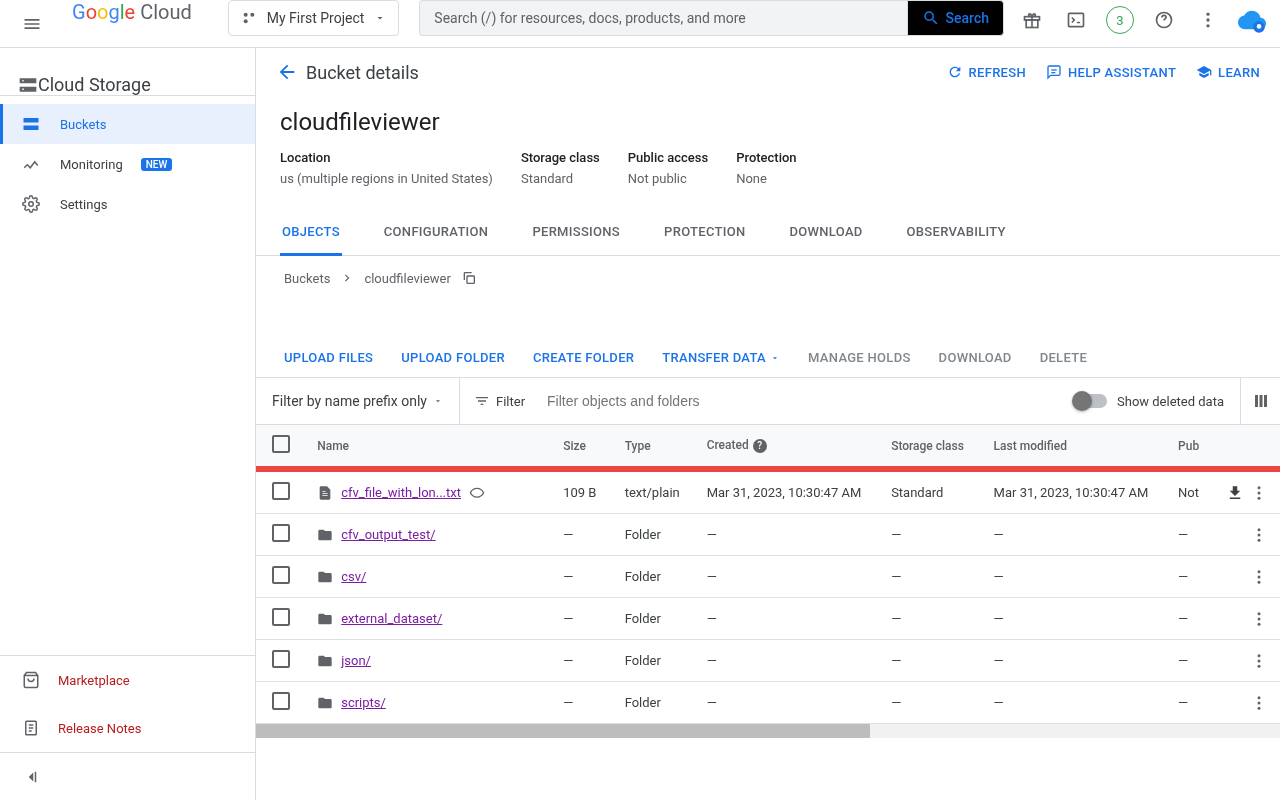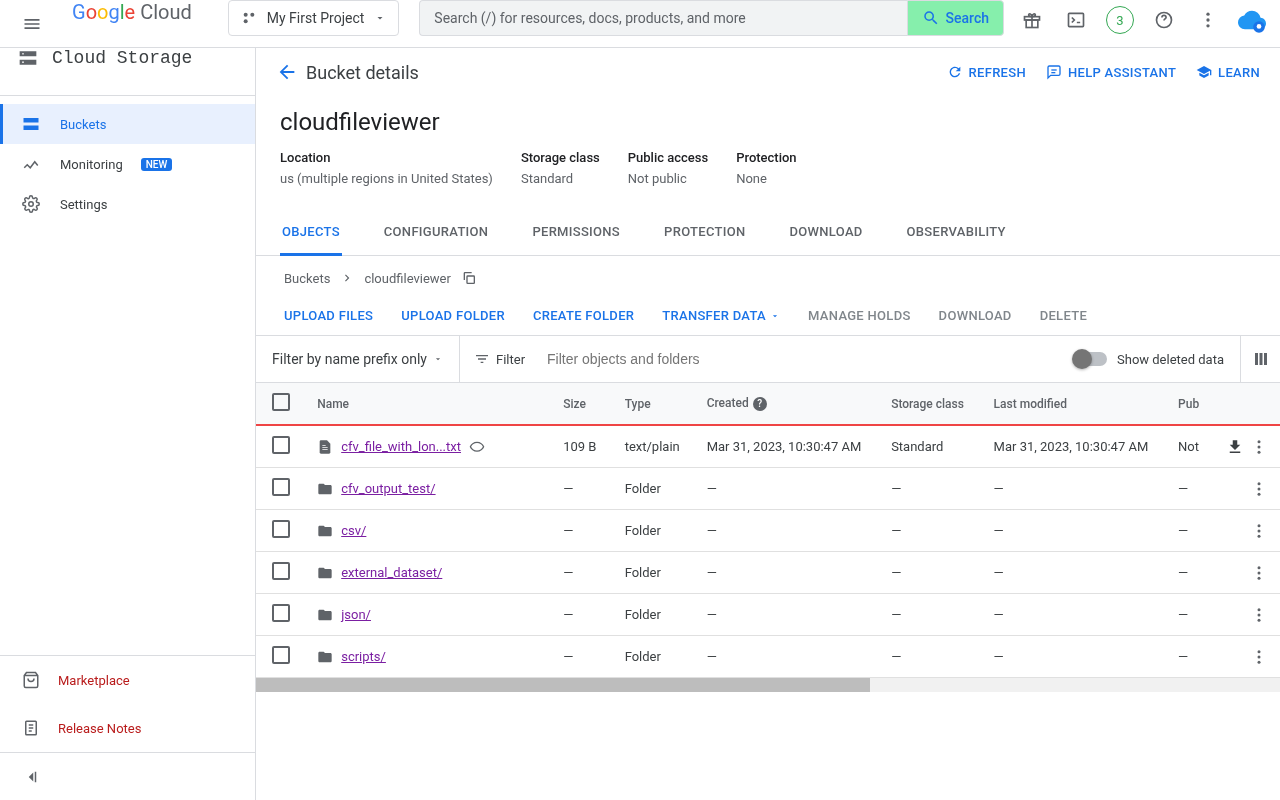--- a/index.html
+++ b/index.html
@@ -5,27 +5,27 @@
 * { box-sizing: border-box; margin: 0; padding: 0; }
 body { font-family: 'Google Sans', Roboto, Arial, sans-serif; font-size: 13px; color: #3c4043; background: #fff; overflow: hidden; }
 .header { height: 48px; display: flex; align-items: flex-start; padding: 0 8px; border-bottom: 1px solid #dadce0; gap: 8px; }
 .menu-icon { width: 48px; height: 48px; display: flex; align-items: center; justify-content: center; cursor: pointer; }
 .logo { display: flex; align-items: center; gap: 3px; font-size: 20px; padding: 0 8px; }
 .logo-g { color: #4285F4; } .logo-o1 { color: #EA4335; } .logo-o2 { color: #FBBC04; } .logo-g2 { color: #4285F4; } .logo-l { color: #34A853; } .logo-e { color: #EA4335; }
 .logo-cloud { color: #5f6368; margin-left: 2px; }
 .project-picker { height: 36px; border: 1px solid #dadce0; border-radius: 4px; display: flex; align-items: center; padding: 0 12px; gap: 10px; margin-left: 20px; cursor: pointer; font-size: 14px; color: #3c4043; }
 .search-wrap { flex: 1; display: flex; margin-left: 12px; max-width: 600px; }
 .search-box { flex: 1; height: 36px; background: #f1f3f4; border: 1px solid #dadce0; border-radius: 4px 0 0 4px; display: flex; align-items: center; padding: 0 14px; color: #5f6368; font-size: 14px; border-right: none;}
-.search-btn { height: 36px; background: #86efac; border: 1px solid #dadce0; border-radius: 0 4px 4px 0; display: flex; align-items: center; padding: 0 14px; gap: 6px; color: #1a73e8; font-size: 14px; font-weight: 500; cursor: pointer; }
+.search-btn { height: 36px; background: #000000; border: 1px solid #dadce0; border-radius: 0 4px 4px 0; display: flex; align-items: center; padding: 0 14px; gap: 6px; color: #1a73e8; font-size: 14px; font-weight: 500; cursor: pointer; }
 .hdr-right { display: flex; align-items: center; gap: 4px; margin-left: auto; }
 .hdr-icon { width: 40px; height: 40px; display: flex; align-items: center; justify-content: center; cursor: pointer; color: #5f6368; }
 .trial-badge { width: 28px; height: 28px; border-radius: 50%; border: 1.5px solid #34a853; display: flex; align-items: center; justify-content: center; font-size: 13px; color: #34a853; cursor: pointer;}
 .main { display: flex; height: calc(100vh - 48px); }
 .sidebar { width: 256px; border-right: 1px solid #dadce0; display: flex; flex-direction: column; background: #fff; }
-.sidebar-hdr { height: 48px; display: flex; align-items: flex-start; gap: 14px; padding: 0 18px; font-size: 18px; color: #3c4043; border-bottom: 1px solid #dadce0; font-family: Liberation Mono, monospace;}
+.sidebar-hdr { height: 48px; display: flex; align-items: flex-end; padding: 0 18px; font-size: 18px; color: #3c4043; border-bottom: 1px solid #dadce0;}
 .sidebar-items { flex: 1; padding-top: 8px; }
 .sb-item { height: 40px; display: flex; align-items: center; gap: 18px; padding: 0 22px; font-size: 13px; cursor: pointer; color: #3c4043; }
 .sb-item.active { background: #e8f0fe; color: #1a73e8; border-left: 3px solid #1a73e8; padding-left: 19px; }
 .sb-item .sb-icon { width: 20px; color: #5f6368; }
 .sb-item.active .sb-icon { color: #1a73e8; }
 .new-badge { background: #1a73e8; color: #fff; font-size: 10px; padding: 1px 5px; border-radius: 3px; font-weight: 500; }
 .sidebar-footer { border-top: 1px solid #dadce0; }
 .sf-item { height: 48px; display: flex; align-items: center; gap: 18px; padding: 0 22px; font-size: 13px; cursor: pointer; color: #b91c1c; }
 .collapse-btn { height: 48px; display: flex; align-items: center; padding: 0 22px; border-top: 1px solid #dadce0; cursor: pointer; }
 .content { flex: 1; overflow: auto; }
@@ -38,34 +38,34 @@
 .bucket-name { font-size: 24px; color: #202124; margin-bottom: 14px; }
 .info-row { display: flex; gap: 28px; }
 .info-item { display: flex; flex-direction: column; gap: 6px; }
 .info-label { font-size: 13px; font-weight: 500; color: #202124; }
 .info-val { font-size: 13px; color: #5f6368; }
 .tabs { display: flex; border-bottom: 1px solid #dadce0; margin-top: 24px; padding: 0 24px; gap: 40px; }
 .tab { padding: 14px 2px; font-size: 13px; font-weight: 500; color: #5f6368; cursor: pointer; letter-spacing: 0.3px; }
 .tab.active { color: #1a73e8; border-bottom: 3px solid #1a73e8; margin-bottom: -1px; }
 .breadcrumb { display: flex; align-items: center; gap: 10px; padding: 14px 28px; font-size: 13px; color: #5f6368; }
 .bc-sep { color: #5f6368; }
-.toolbar { display: flex; gap: 28px; padding: 8px 28px 12px; font-size: 13px; font-weight: 500; letter-spacing: 0.3px; }
+.toolbar { display: flex; gap: 28px; padding: 8px 28px 12px; font-size: 13px; font-weight: 500; letter-spacing: 0.3px; margin-top: 42px; }
 .tb-btn { color: #1a73e8; cursor: pointer; display: flex; align-items: center; gap: 4px; }
 .tb-btn.disabled { color: #80868b; }
 .filter-bar { display: flex; align-items: center; border-top: 1px solid #dadce0; border-bottom: 1px solid #dadce0; height: 48px; }
 .filter-dd { padding: 0 16px; height: 100%; display: flex; align-items: center; gap: 6px; border-right: 1px solid #dadce0; font-size: 14px; cursor: pointer; }
 .filter-btn { padding: 0 14px; display: flex; align-items: center; gap: 6px; font-size: 13px; cursor: pointer; }
 .filter-input { flex: 1; border: none; outline: none; font-size: 14px; color: #5f6368; padding: 0 8px; height: 100%; }
 .show-deleted { display: flex; align-items: center; gap: 10px; padding: 0 16px; font-size: 13px; }
 .toggle { width: 32px; height: 14px; background: #bdc1c6; border-radius: 7px; position: relative; cursor: pointer; }
 .toggle-knob { width: 20px; height: 20px; background: #757575; border-radius: 50%; position: absolute; top: -3px; left: -3px; box-shadow: 0 1px 3px rgba(0,0,0,0.3);}
 .col-icon { width: 40px; display: flex; align-items: center; justify-content: center; border-left: 1px solid #dadce0; height: 100%; cursor: pointer; }
 table { width: 100%; border-collapse: collapse; font-size: 13px; }
 thead { background: #f8f9fa; }
-th { text-align: left; padding: 10px 12px; font-weight: 500; color: #5f6368; border-bottom: 2px solid #ef4444; font-size: 12px; }
+th { text-align: left; padding: 10px 12px; font-weight: 500; color: #5f6368; border-bottom: 6px solid #ef4444; font-size: 12px; }
 th.chk, td.chk { width: 48px; text-align: center; }
 td { padding: 10px 12px; border-bottom: 1px solid #e0e0e0; color: #3c4043; }
 .obj-name { display: flex; align-items: center; gap: 8px; }
 .obj-link { color: #7b1fa2; text-decoration: underline; cursor: pointer; }
 .obj-icon { color: #5f6368; }
 .row-actions { display: flex; gap: 6px; justify-content: flex-end; }
 .checkbox { width: 18px; height: 18px; border: 2px solid #5f6368; border-radius: 2px; display: inline-block; cursor: pointer; }
 .scroll-track { height: 14px; background: #f1f1f1; position: relative; }
 .scroll-thumb { height: 100%; background: #bdbdbd; width: 60%; }
 .help-circle { width:14px; height:14px; border-radius:50%; background:#5f6368; color:#fff; display:inline-flex; align-items:center; justify-content:center; font-size:10px; margin-left:4px; }

